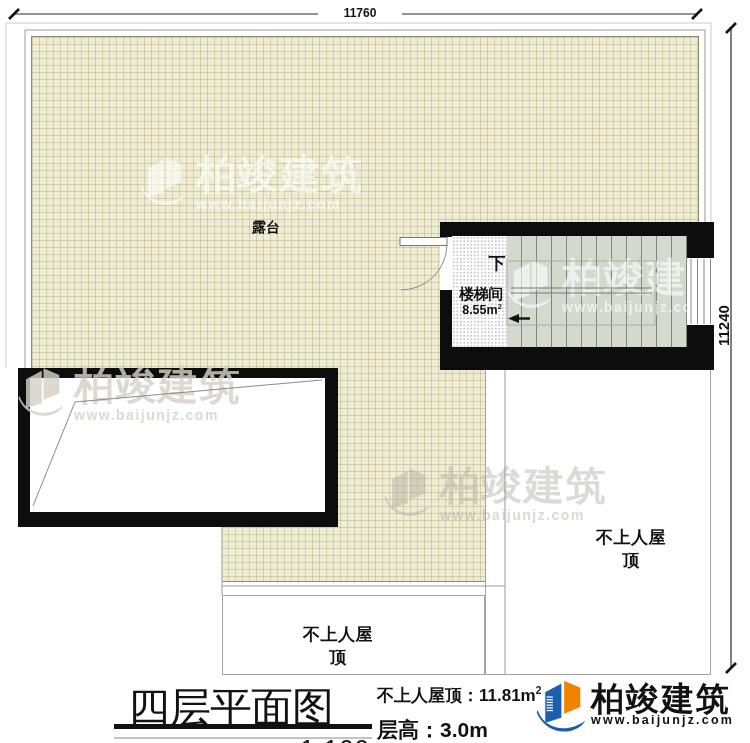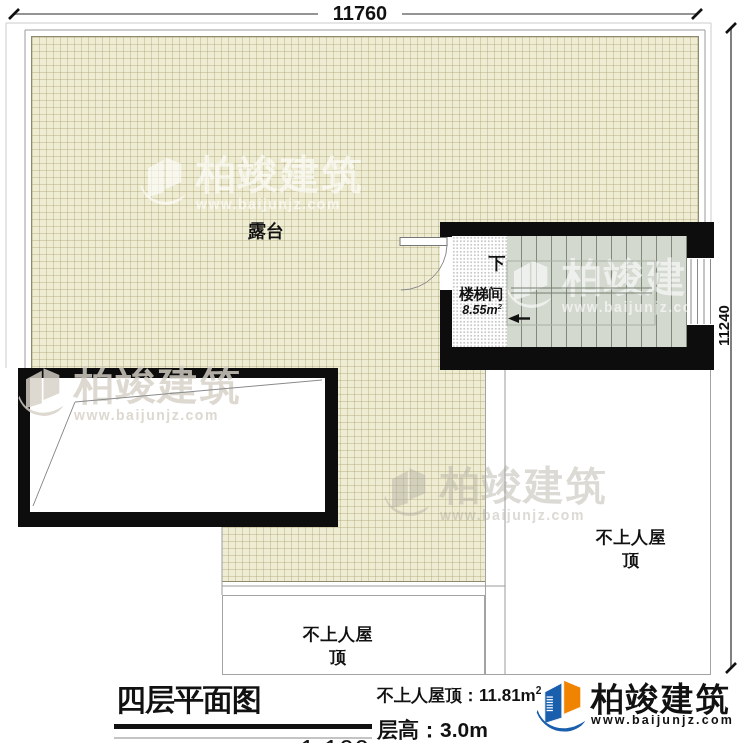--- a/index.html
+++ b/index.html
@@ -38,49 +38,49 @@
     background-image:repeating-linear-gradient(to right, transparent 0 14px, #7f8a7c 14px 15px);
   }
   #stair-window{left:247px;top:36px;width:27px;height:67px;background:#fff;}
   #door-gap{left:0;top:15px;width:12px;height:53px;background:#fff;}
 
   
   #overlay{left:0;top:0;width:750px;height:743px;z-index:5;pointer-events:none;}
 
   
   .lbl{position:absolute;z-index:6;color:#111;font-weight:700;text-align:center;}
-  #lbl-terrace{left:236px;top:219px;width:60px;font-size:18px;}
+  #lbl-terrace{left:236px;top:219px;width:60px;font-size:14px;}
   #lbl-down{left:486px;top:252px;width:22px;font-size:17px;}
   #lbl-stairwell{left:449px;top:285px;width:64px;font-size:15px;letter-spacing:-.5px;text-align:center;}
-  #lbl-stair-area{left:451px;top:302px;width:62px;font-size:12.5px;font-style:italic;}
+  #lbl-stair-area{left:451px;top:302px;width:62px;font-size:12.5px;}
   #lbl-roof-right{left:588px;top:526px;width:86px;font-size:17px;letter-spacing:.5px;}
   #lbl-roof-bottom{left:295px;top:623px;width:86px;font-size:17px;letter-spacing:.5px;}
   sup{font-size:60%;}
 
   
-  #dim-top-label{left:318px;top:5px;width:84px;height:16px;line-height:16px;background:#fff;font-size:20px;}
+  #dim-top-label{left:318px;top:5px;width:84px;height:16px;line-height:16px;background:#fff;font-size:12px;}
   #dim-right-label{left:723px;top:346px;width:0;height:0;overflow:visible;}
   #dim-right-label span{
     display:block;white-space:nowrap;font-size:15px;font-weight:700;
     transform:translate(-50%,-50%) rotate(-90deg);
   }
 
   
   .wm{position:absolute;display:flex;align-items:flex-start;gap:8px;z-index:4;pointer-events:none;}
   .wm .wm-icon{width:50px;height:62px;flex:0 0 auto;}
   .wm .wm-name{font-size:40px;font-weight:700;line-height:42px;letter-spacing:2px;white-space:nowrap;}
   .wm .wm-url{font-size:14px;font-weight:700;letter-spacing:1.5px;white-space:nowrap;margin-top:1px;}
   #wm1{left:138px;top:153px;color:rgba(255,255,255,.62);}
   #wm2{left:16px;top:364px;color:rgba(213,209,199,.82);}
   #wm3{left:504px;top:256px;color:rgba(255,255,255,.6);}
   #wm4{left:382px;top:464px;color:rgba(176,172,162,.45);}
 
   
   .tb{position:absolute;z-index:7;}
-  #tb-title{left:116px;top:680px;font-size:30px;font-weight:700;letter-spacing:-1px;white-space:nowrap;}
+  #tb-title{left:128px;top:680px;font-size:42px;font-weight:400;letter-spacing:-1px;white-space:nowrap;}
   #tb-scale{left:300px;top:691px;font-size:26px;font-weight:400;letter-spacing:1px;white-space:nowrap;margin-top:43px;}
   #tb-underline{left:114px;top:724px;width:258px;height:5px;background:#111;}
   #tb-underline2{left:114px;top:737px;width:258px;height:2px;background:#c4c4c4;}
   #tb-area{left:377px;top:684px;font-size:17px;font-weight:700;white-space:nowrap;}
   #tb-height{left:377px;top:716px;font-size:21px;font-weight:700;white-space:nowrap;}
   #brand-logo{left:534px;top:675px;width:54px;height:68px;}
   #brand-name{left:591px;top:677px;font-size:33px;font-weight:900;letter-spacing:2px;white-space:nowrap;color:#111;}
   #brand-url{left:591px;top:713px;font-size:12.5px;font-weight:700;letter-spacing:2.2px;white-space:nowrap;color:#111;}
 </style>
 </head>

